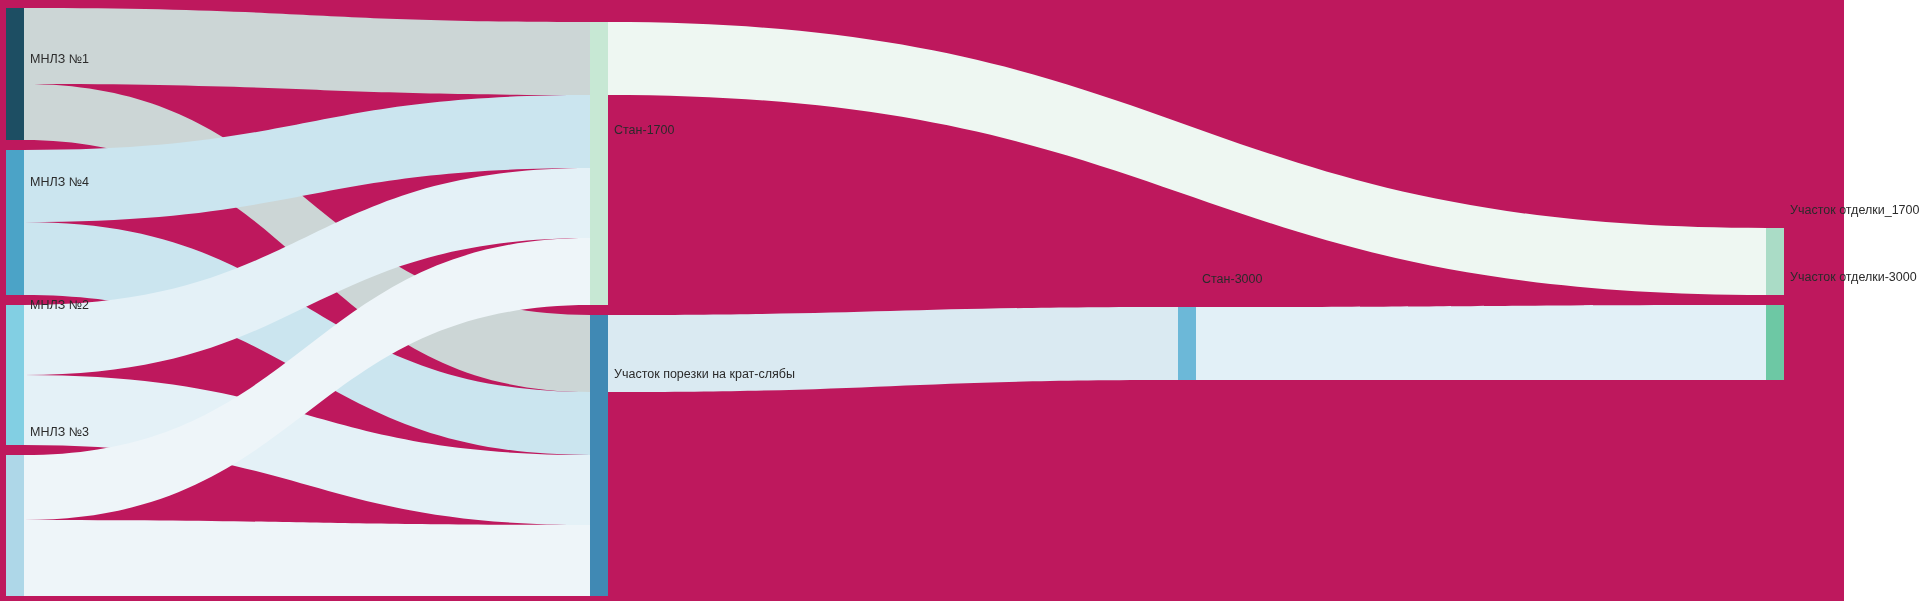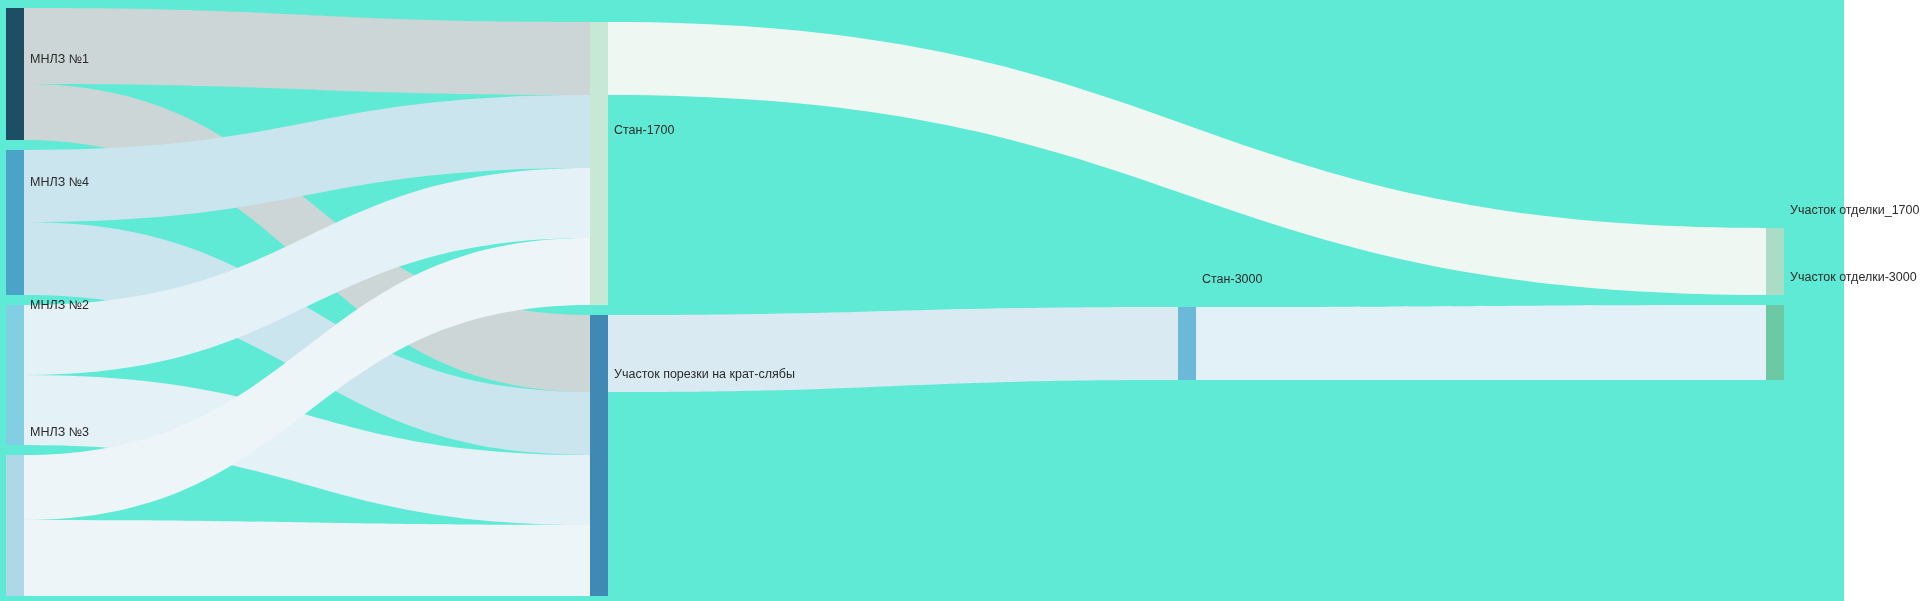--- a/index.html
+++ b/index.html
@@ -1,20 +1,20 @@
 <!DOCTYPE html>
 <html><head>
 <meta charset="utf-8">
 <style>
   html,body{margin:0;padding:0;background:#ffffff;}
   body{
     width:1920px;height:601px;overflow:hidden;
     font-family:"Liberation Sans","DejaVu Sans",sans-serif;
   }
-  #sankey-root{position:relative;width:1844px;height:601px;background:#5eead4;}
+  #sankey-root{position:relative;width:1844px;height:601px;background:#be185d;}
   svg#sankey-svg{display:block;width:1920px;height:601px;}
   .node-label{
     font-family:"Liberation Sans","DejaVu Sans",sans-serif;
     font-size:12.5px;
     fill:#2b2b2b;
     dominant-baseline:middle;
   }
   .link{stroke:none;}
   .node-rect{stroke:none;}
 </style>

